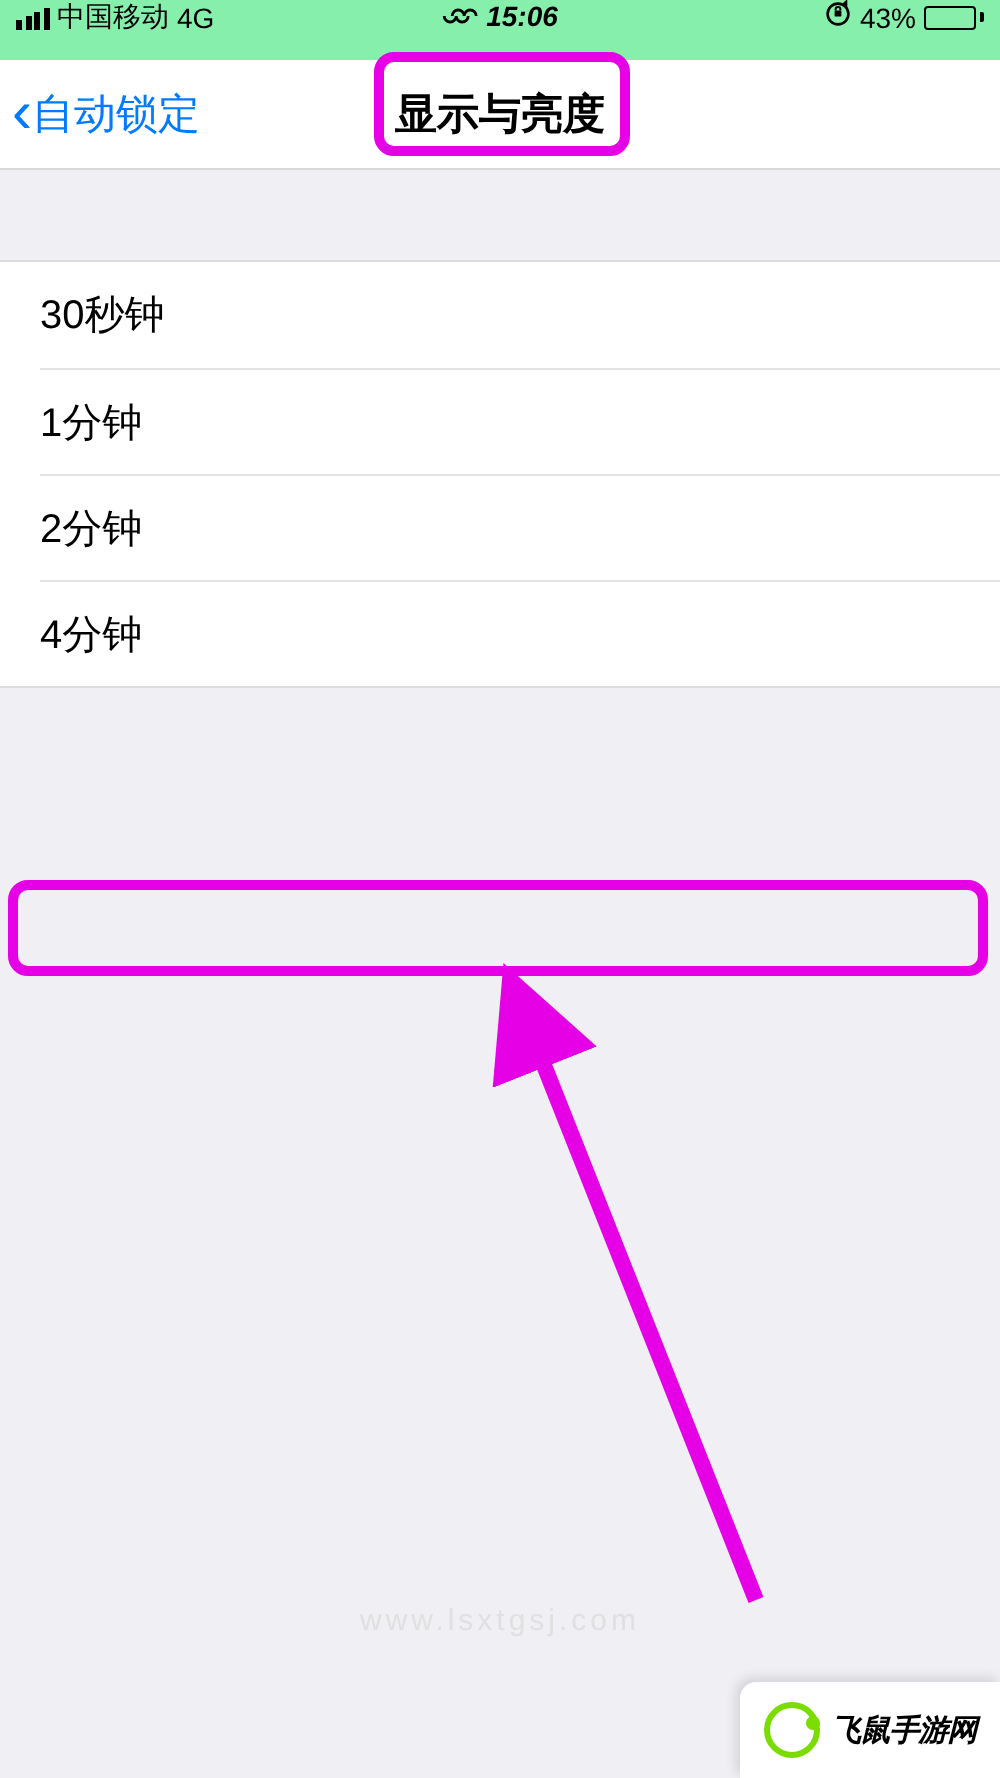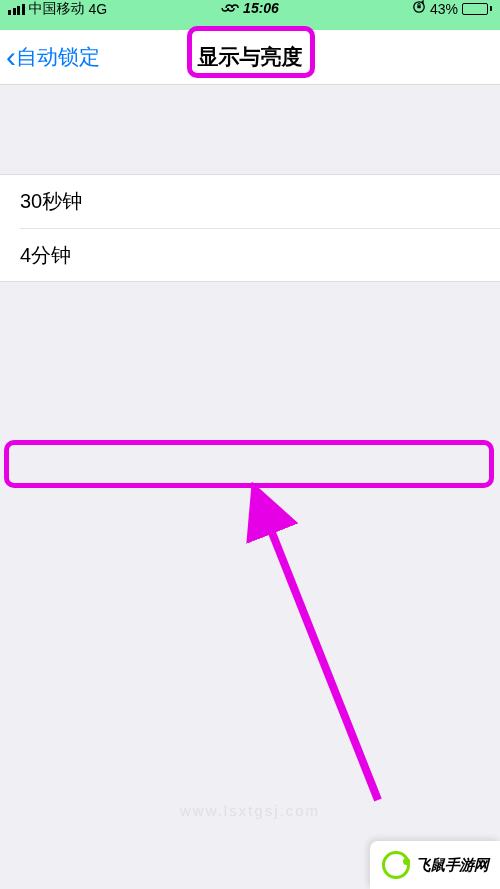--- a/index.html
+++ b/index.html
@@ -22,21 +22,21 @@
   .nav-bar { position: relative; height: 55px; background: #fff; border-bottom: 1px solid #d9d9d9; display:flex; align-items:center; }
   .nav-back { position: absolute; left: 6px; display: flex; align-items: center; color: #007aff; font-size: 21px; }
   .nav-back .chev { font-size: 30px; line-height: 1; margin-right: 0px; font-weight: 300; }
   .nav-title { position: absolute; left: 50%; top: 50%; transform: translate(-50%, -50%); font-size: 21px; font-weight: 600; }
 
   
   .annot-box { position: absolute; border: 5px solid #e600e6; border-radius: 10px; pointer-events: none; }
 
   
   .list-gap { height: 45px; }
-  .list { background: #fff; border-top: 1px solid #dcdcdc; border-bottom: 1px solid #dcdcdc; margin-top: 44px; }
+  .list { background: #fff; border-top: 1px solid #dcdcdc; border-bottom: 1px solid #dcdcdc; }
   .row { position: relative; height: 53px; display: flex; align-items: center; padding: 0 20px; font-size: 20px; }
   .row + .row { border-top: 1px solid #e3e3e3; margin-left: 20px; padding-left: 0; }
   .row .check { position: absolute; right: 22px; color: #007aff; }
 
   
   .arrow-svg { position: absolute; left: 0; top: 0; pointer-events: none; }
 
   
   .watermark { position: absolute; left: 0; right: 0; bottom: 70px; text-align: center; color: #e0e0e0; font-size: 15px; letter-spacing: 2px; font-family: Arial, sans-serif; }
 
@@ -98,20 +98,26 @@
 
   <div class="annot-box" style="left:187px; top:26px; width:128px; height:52px;"></div>
 
   <div class="list-gap"></div>
 
   <div class="list">
     <div class="row">
       <span>30秒钟</span>
     </div>
     <div class="row">
+      <span>1分钟</span>
+    </div>
+    <div class="row">
+      <span>2分钟</span>
+    </div>
+    <div class="row">
       <span>4分钟</span>
     </div>
   </div>
 
   <div class="annot-box" style="left:4px; top:440px; width:490px; height:48px;"></div>
 
   <svg class="arrow-svg" width="500" height="889">
     <defs>
       <marker id="arrhead" markerWidth="7" markerHeight="7" refX="2.5" refY="3.5" orient="auto">
         <polygon points="0 0, 7 3.5, 0 7" fill="#e600e6"></polygon>

